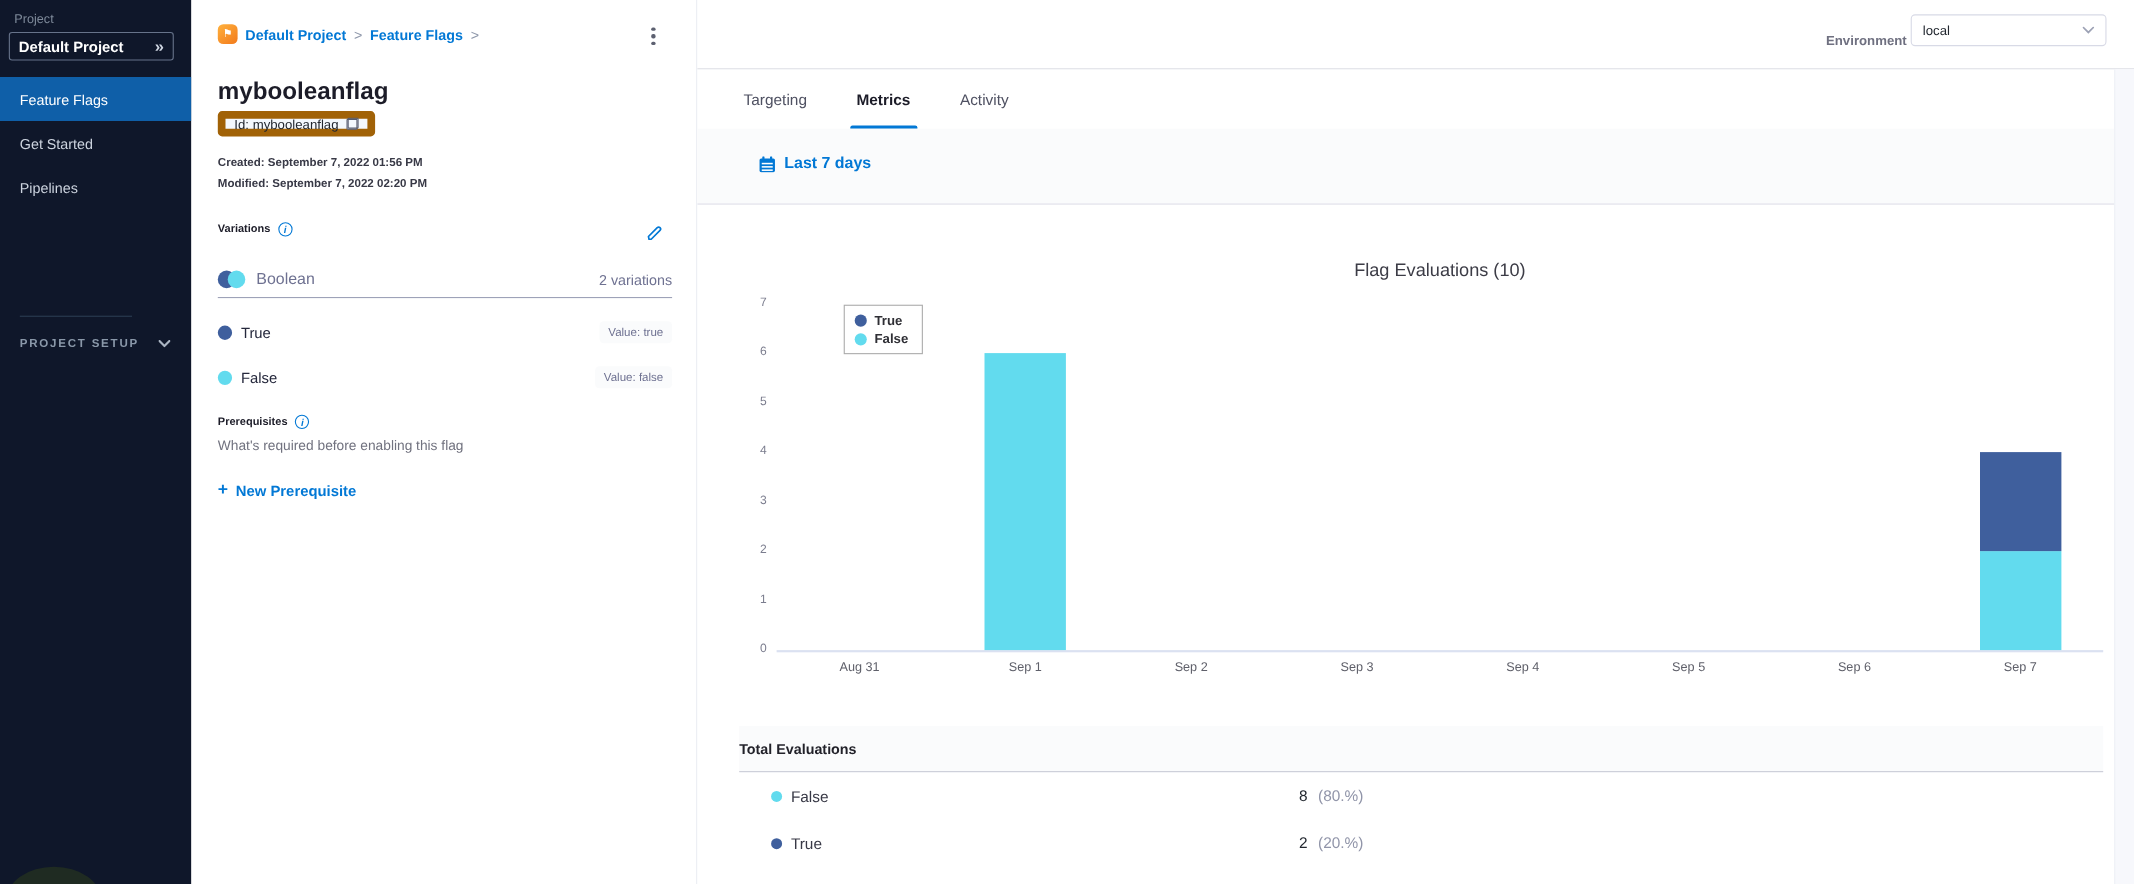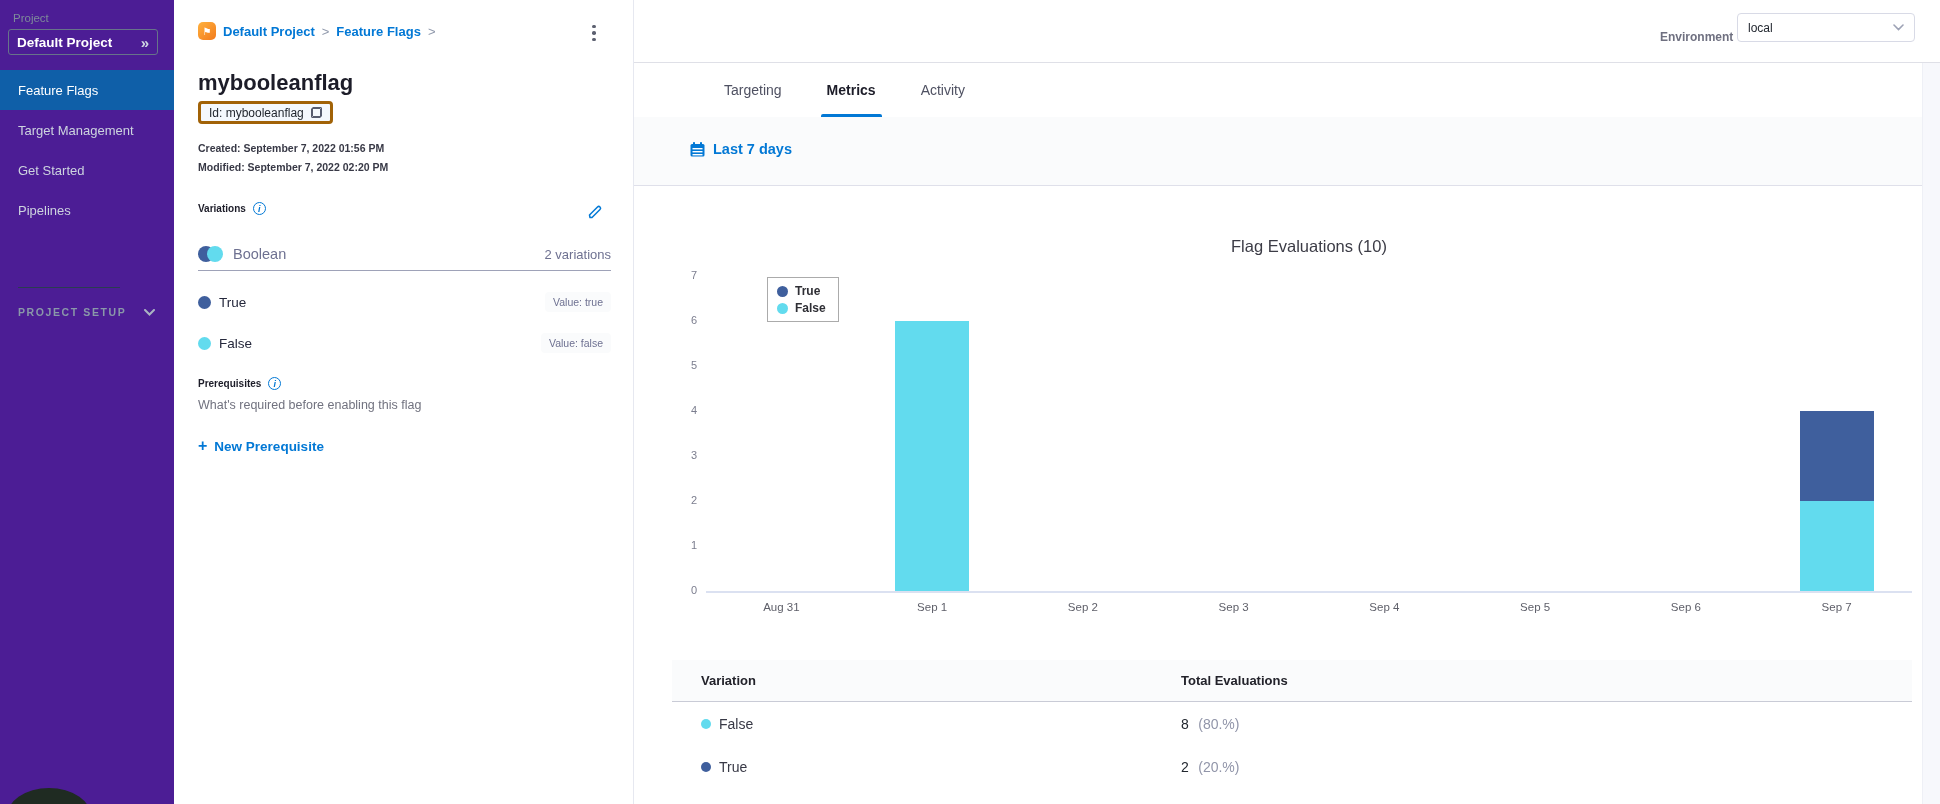--- a/index.html
+++ b/index.html
@@ -1,20 +1,20 @@
 <!DOCTYPE html>
 <html><head>
 <meta charset="utf-8">
 <style>
   * { margin:0; padding:0; box-sizing:border-box; }
   html,body { width:1940px; height:804px; overflow:hidden; background:#fff;
               font-family:"Liberation Sans","DejaVu Sans",sans-serif; }
 
   
-  .sidebar { position:absolute; left:0; top:0; width:174px; height:804px; background:#4c1d95; }
+  .sidebar { position:absolute; left:0; top:0; width:174px; height:804px; background:#0f172a; }
   .project-label { position:absolute; left:13px; top:12px; font-size:11.5px; color:#7e8a9a; }
   .project-select { position:absolute; left:8px; top:29px; width:150px; height:26px;
     border:1px solid #67738a; border-radius:3px; display:flex; align-items:center;
     padding:0 8px; cursor:pointer; }
   .project-select .pname { color:#fff; font-weight:bold; font-size:13.5px; flex:1; white-space:nowrap; }
   .project-select .dbl-chev { color:#cfd6e2; font-size:15px; font-weight:bold; }
   .nav { position:absolute; left:0; top:70px; width:174px; }
   .nav-item { height:40px; display:flex; align-items:center; padding-left:18px;
     font-size:13px; color:#cdd4df; cursor:pointer; }
   .nav-item.active { background:#0f5fa8; color:#fff; }
@@ -30,21 +30,21 @@
   .crumb-row { position:absolute; left:24px; top:22px; display:flex; align-items:center; gap:7px; }
   .ff-icon { width:18px; height:18px; border-radius:5px; background:linear-gradient(140deg,#ffb13d,#f27a1c);
     display:flex; align-items:center; justify-content:center; color:#fff; font-size:10px; }
   .crumb-link { color:#0278d5; font-weight:bold; font-size:13px; cursor:pointer; }
   .crumb-sep { color:#8f98ab; font-size:13px; }
   .kebab { position:absolute; left:410px; top:22px; width:20px; height:22px; display:flex;
     flex-direction:column; align-items:center; justify-content:center; gap:3px; cursor:pointer; }
   .kebab i { width:3.5px; height:3.5px; border-radius:50%; background:#5c6070; }
   .flag-title { position:absolute; left:24px; top:70px; font-size:22px; font-weight:bold; color:#1c1c28; }
   .id-chip { position:absolute; left:24px; top:101px; height:23px; background:#f4f8fd;
-    border:3px solid #a16207; border-radius:4px; display:flex; align-items:center; gap:7px;
+    border:7px solid #a16207; border-radius:4px; display:flex; align-items:center; gap:7px;
     padding:0 8px; font-size:12px; color:#22272f; }
   .copy-icon { position:relative; width:11px; height:11px; }
   .copy-icon:before { content:""; position:absolute; left:0; bottom:0; width:8px; height:8px;
     border:1.2px solid #565b6e; border-radius:1px; background:#f4f8fd; }
   .copy-icon:after { content:""; position:absolute; right:0; top:0; width:8px; height:8px;
     border:1.2px solid #565b6e; border-radius:1px; }
   .meta-line { position:absolute; left:24px; font-size:10.5px; font-weight:600; color:#383946; }
   .sec-head { position:absolute; left:24px; display:flex; align-items:center; gap:7px; }
   .sec-head b { font-size:10px; color:#1c1c28; }
   .info-icon { width:13px; height:13px; border:1.2px solid #0278d5; border-radius:50%;
@@ -69,21 +69,21 @@
   .new-prereq .lbl { font-size:13.5px; font-weight:bold; }
 
   
   .metrics { position:absolute; left:634px; top:0; width:1306px; height:804px; background:#fff; }
   .env-row-divider { position:absolute; left:0; top:62px; width:1306px; height:1px; background:#dfe0e7; }
   .env-label { position:absolute; left:1026px; top:30px; font-size:12px; font-weight:bold; color:#6f7080; }
   .env-select { position:absolute; left:1103px; top:13px; width:178px; height:29px; background:#fff;
     border:1px solid #d8dae6; border-radius:4px; display:flex; align-items:center;
     padding:0 10px; cursor:pointer; }
   .env-select .val { flex:1; font-size:12px; color:#22272f; }
-  .tabs { position:absolute; left:36px; top:62px; height:55px; display:flex; gap:33px;margin-left:48px; }
+  .tabs { position:absolute; left:36px; top:62px; height:55px; display:flex; gap:33px; }
   .tab { display:flex; align-items:center; font-size:14px; color:#4f5162; cursor:pointer;
     position:relative; padding:0 6px; }
   .tab.active { font-weight:bold; color:#1c1c28; }
   .tab.active:after { content:""; position:absolute; left:0; right:0; bottom:0; height:3px;
     background:#0278d5; border-radius:2px 2px 0 0; }
   .date-bar { position:absolute; left:0; top:117px; width:1306px; height:69px; background:#fafbfc;
     border-bottom:1px solid #dfe0ea; }
   .date-btn { position:absolute; left:56px; top:24px; display:flex; align-items:center; gap:8px;
     color:#0278d5; font-size:14.5px; font-weight:bold; cursor:pointer; }
 
@@ -119,21 +119,20 @@
 <body>
 
 <aside class="sidebar">
   <div class="project-label">Project</div>
   <div class="project-select">
     <span class="pname">Default Project</span>
     <span class="dbl-chev">»</span>
   </div>
   <nav class="nav">
     <div class="nav-item active">Feature Flags</div>
-    <div class="nav-item">Target Management</div>
     <div class="nav-item">Get Started</div>
     <div class="nav-item">Pipelines</div>
   </nav>
   <div class="side-divider"></div>
   <div class="setup-row">
     <span class="setup-label">PROJECT SETUP</span>
     <svg width="11" height="7" viewBox="0 0 11 7">
       <polyline points="1,1 5.5,5.5 10,1" fill="none" stroke="#aab4c2" stroke-width="2" stroke-linecap="round"></polyline>
     </svg>
   </div>
@@ -243,21 +242,20 @@
     <div class="legend-item">
       <span class="legend-dot" style="background: rgb(98, 219, 238);"></span>
       <span class="legend-lbl">False</span>
     </div>
   </div>
   <div id="chart-plot"></div>
   <div class="axis-line"></div>
 
   <div class="eval-table">
     <div class="eval-head">
-      <div class="c1">Variation</div>
       <div class="c2">Total Evaluations</div>
     </div>
     <div class="eval-row">
       <div class="c1">
         <span class="row-dot" style="background: rgb(98, 219, 238);"></span>
         <span class="row-name">False</span>
       </div>
       <div>
         <span class="row-total">8</span>
         <span class="row-pct">(80.%)</span>

